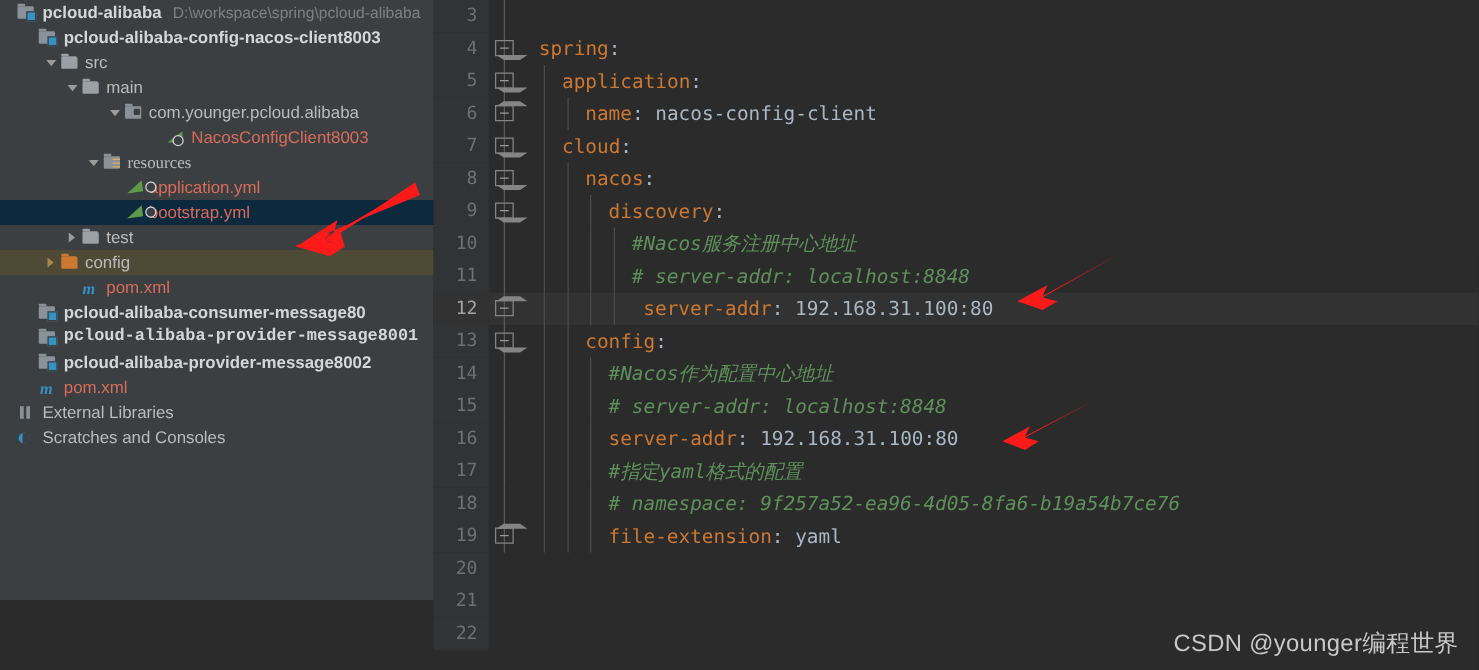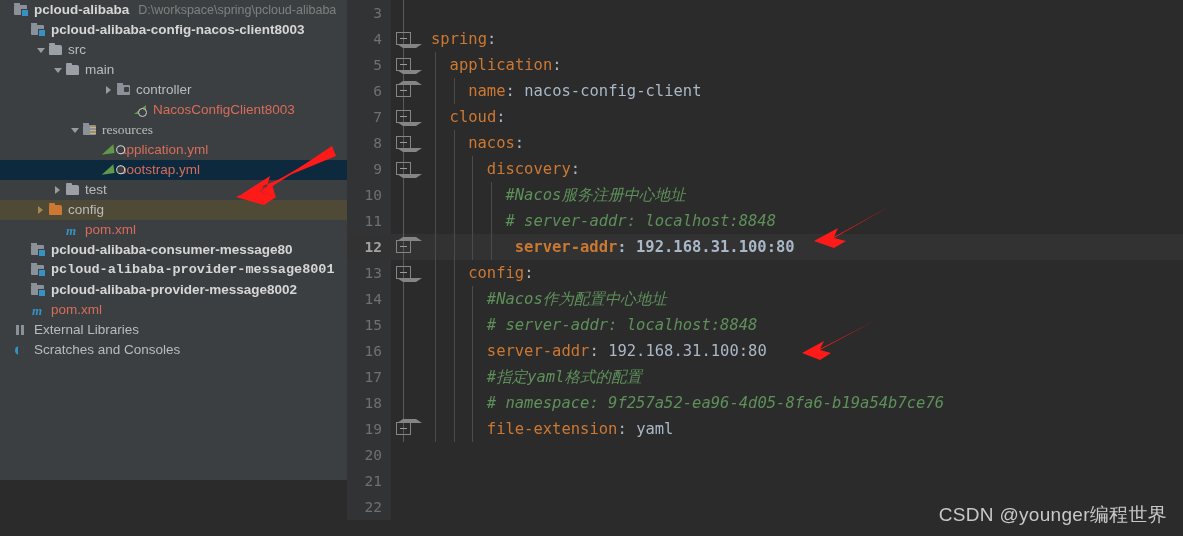--- a/index.html
+++ b/index.html
@@ -99,21 +99,21 @@
     background: #2b2b2b;
     position: relative;
     overflow: hidden;
     font-family: "DejaVu Sans Mono", monospace;
   }
   .code-line {
     height: 26px; position: relative;
     display: flex; align-items: center;
     white-space: pre;
   }
-  .code-line.cur { background: #323232; font-weight: bold; }
+  .code-line.cur { background: #323232; }
   .gutter {
     width: 44px; flex: 0 0 44px; height: 26px;
     text-align: right; padding-right: 9px;
     color: #707070; font-size: 14.5px; line-height: 26px;
     background: #313335;
   }
   .code-line.cur .gutter { background:#323232; color:#a4a3a3; }
   .foldcol { width: 26px; flex: 0 0 26px; height: 26px; position: relative; }
   .fold-line { position:absolute; left:12px; top:0; width:1px; height:26px; background:#5a5a5a; }
   .fold-mark { position:absolute; left:5px; top:6px; width:15px; height:13px; }
@@ -184,28 +184,28 @@
         </div>
         <div class="tree-row" style="padding-left: 51px;">
           <span class="twisty down">
             <i></i>
           </span>
           <span class="ico">
             <span class="f-folder gray"></span>
           </span>
           <span class="lbl ">main</span>
         </div>
-        <div class="tree-row" style="padding-left: 102px;">
-          <span class="twisty right">
+        <div class="tree-row" style="padding-left: 85px;">
+          <span class="twisty down">
             <i></i>
           </span>
           <span class="ico">
             <span class="f-pkg"></span>
           </span>
-          <span class="lbl ">controller</span>
+          <span class="lbl ">com.younger.pcloud.alibaba</span>
         </div>
         <div class="tree-row" style="padding-left: 119px;">
           <span class="twisty none">
             <i></i>
           </span>
           <span class="ico">
             <span class="f-cls"></span>
           </span>
           <span class="lbl cls">NacosConfigClient8003</span>
         </div>

